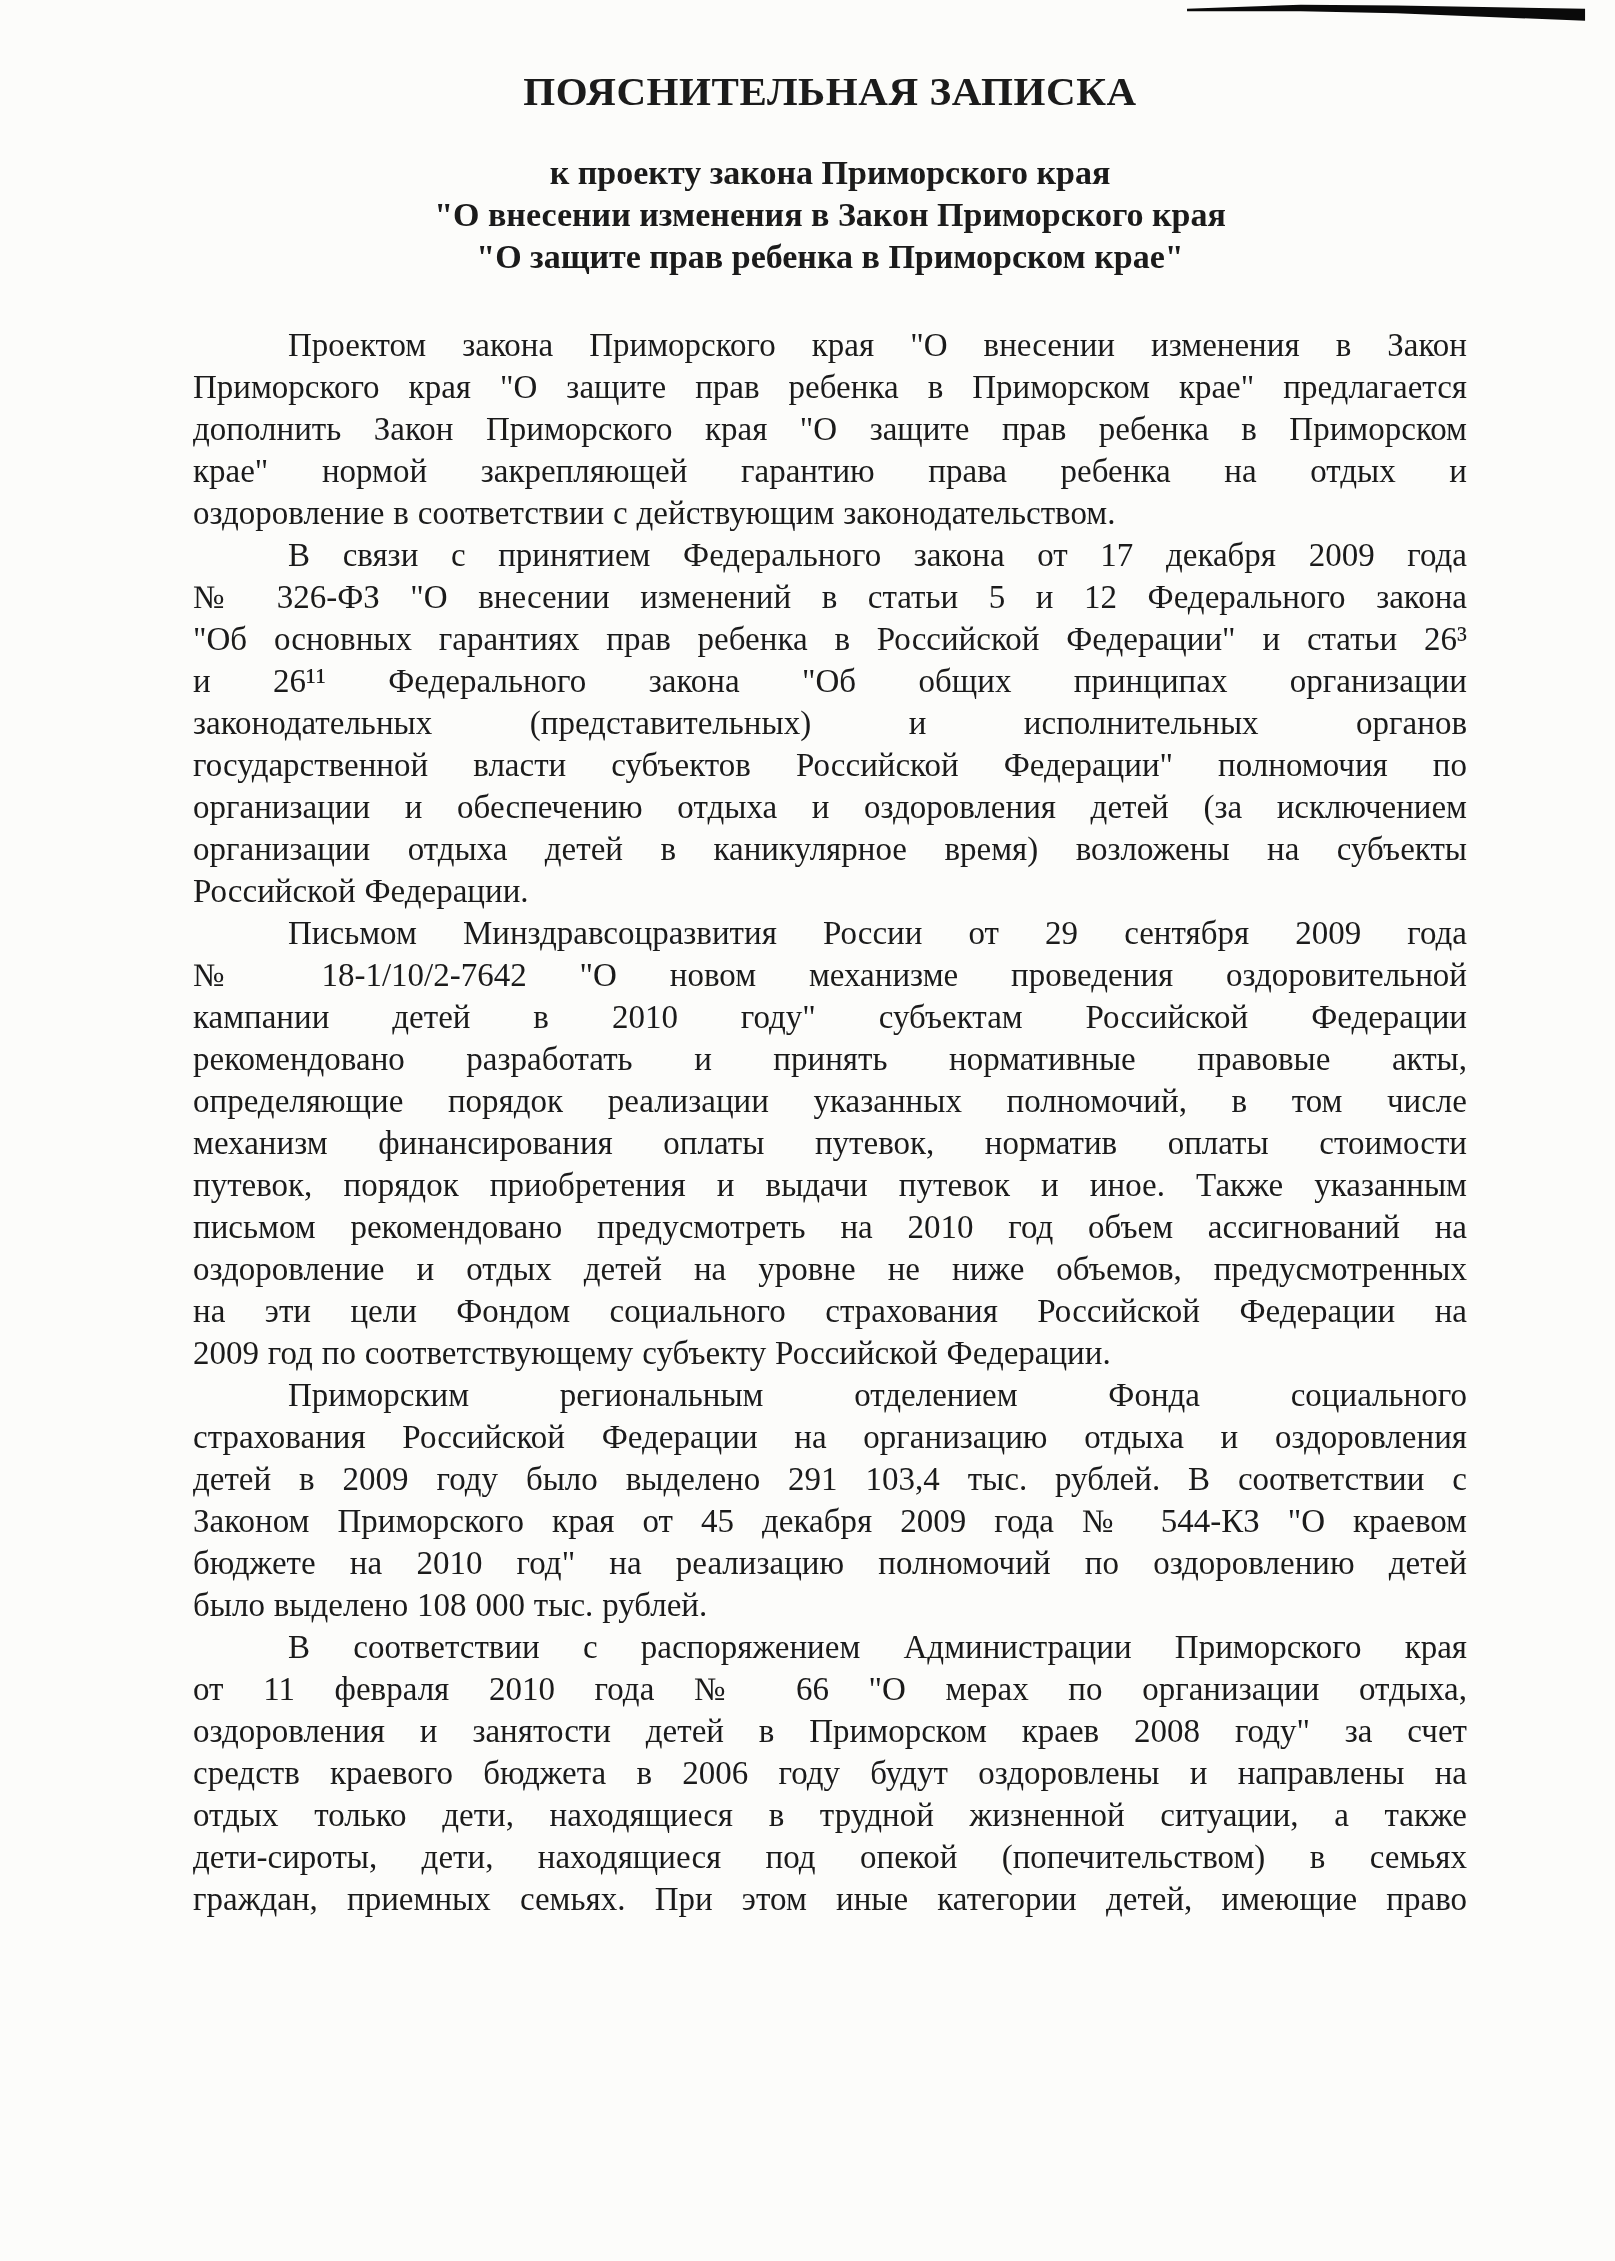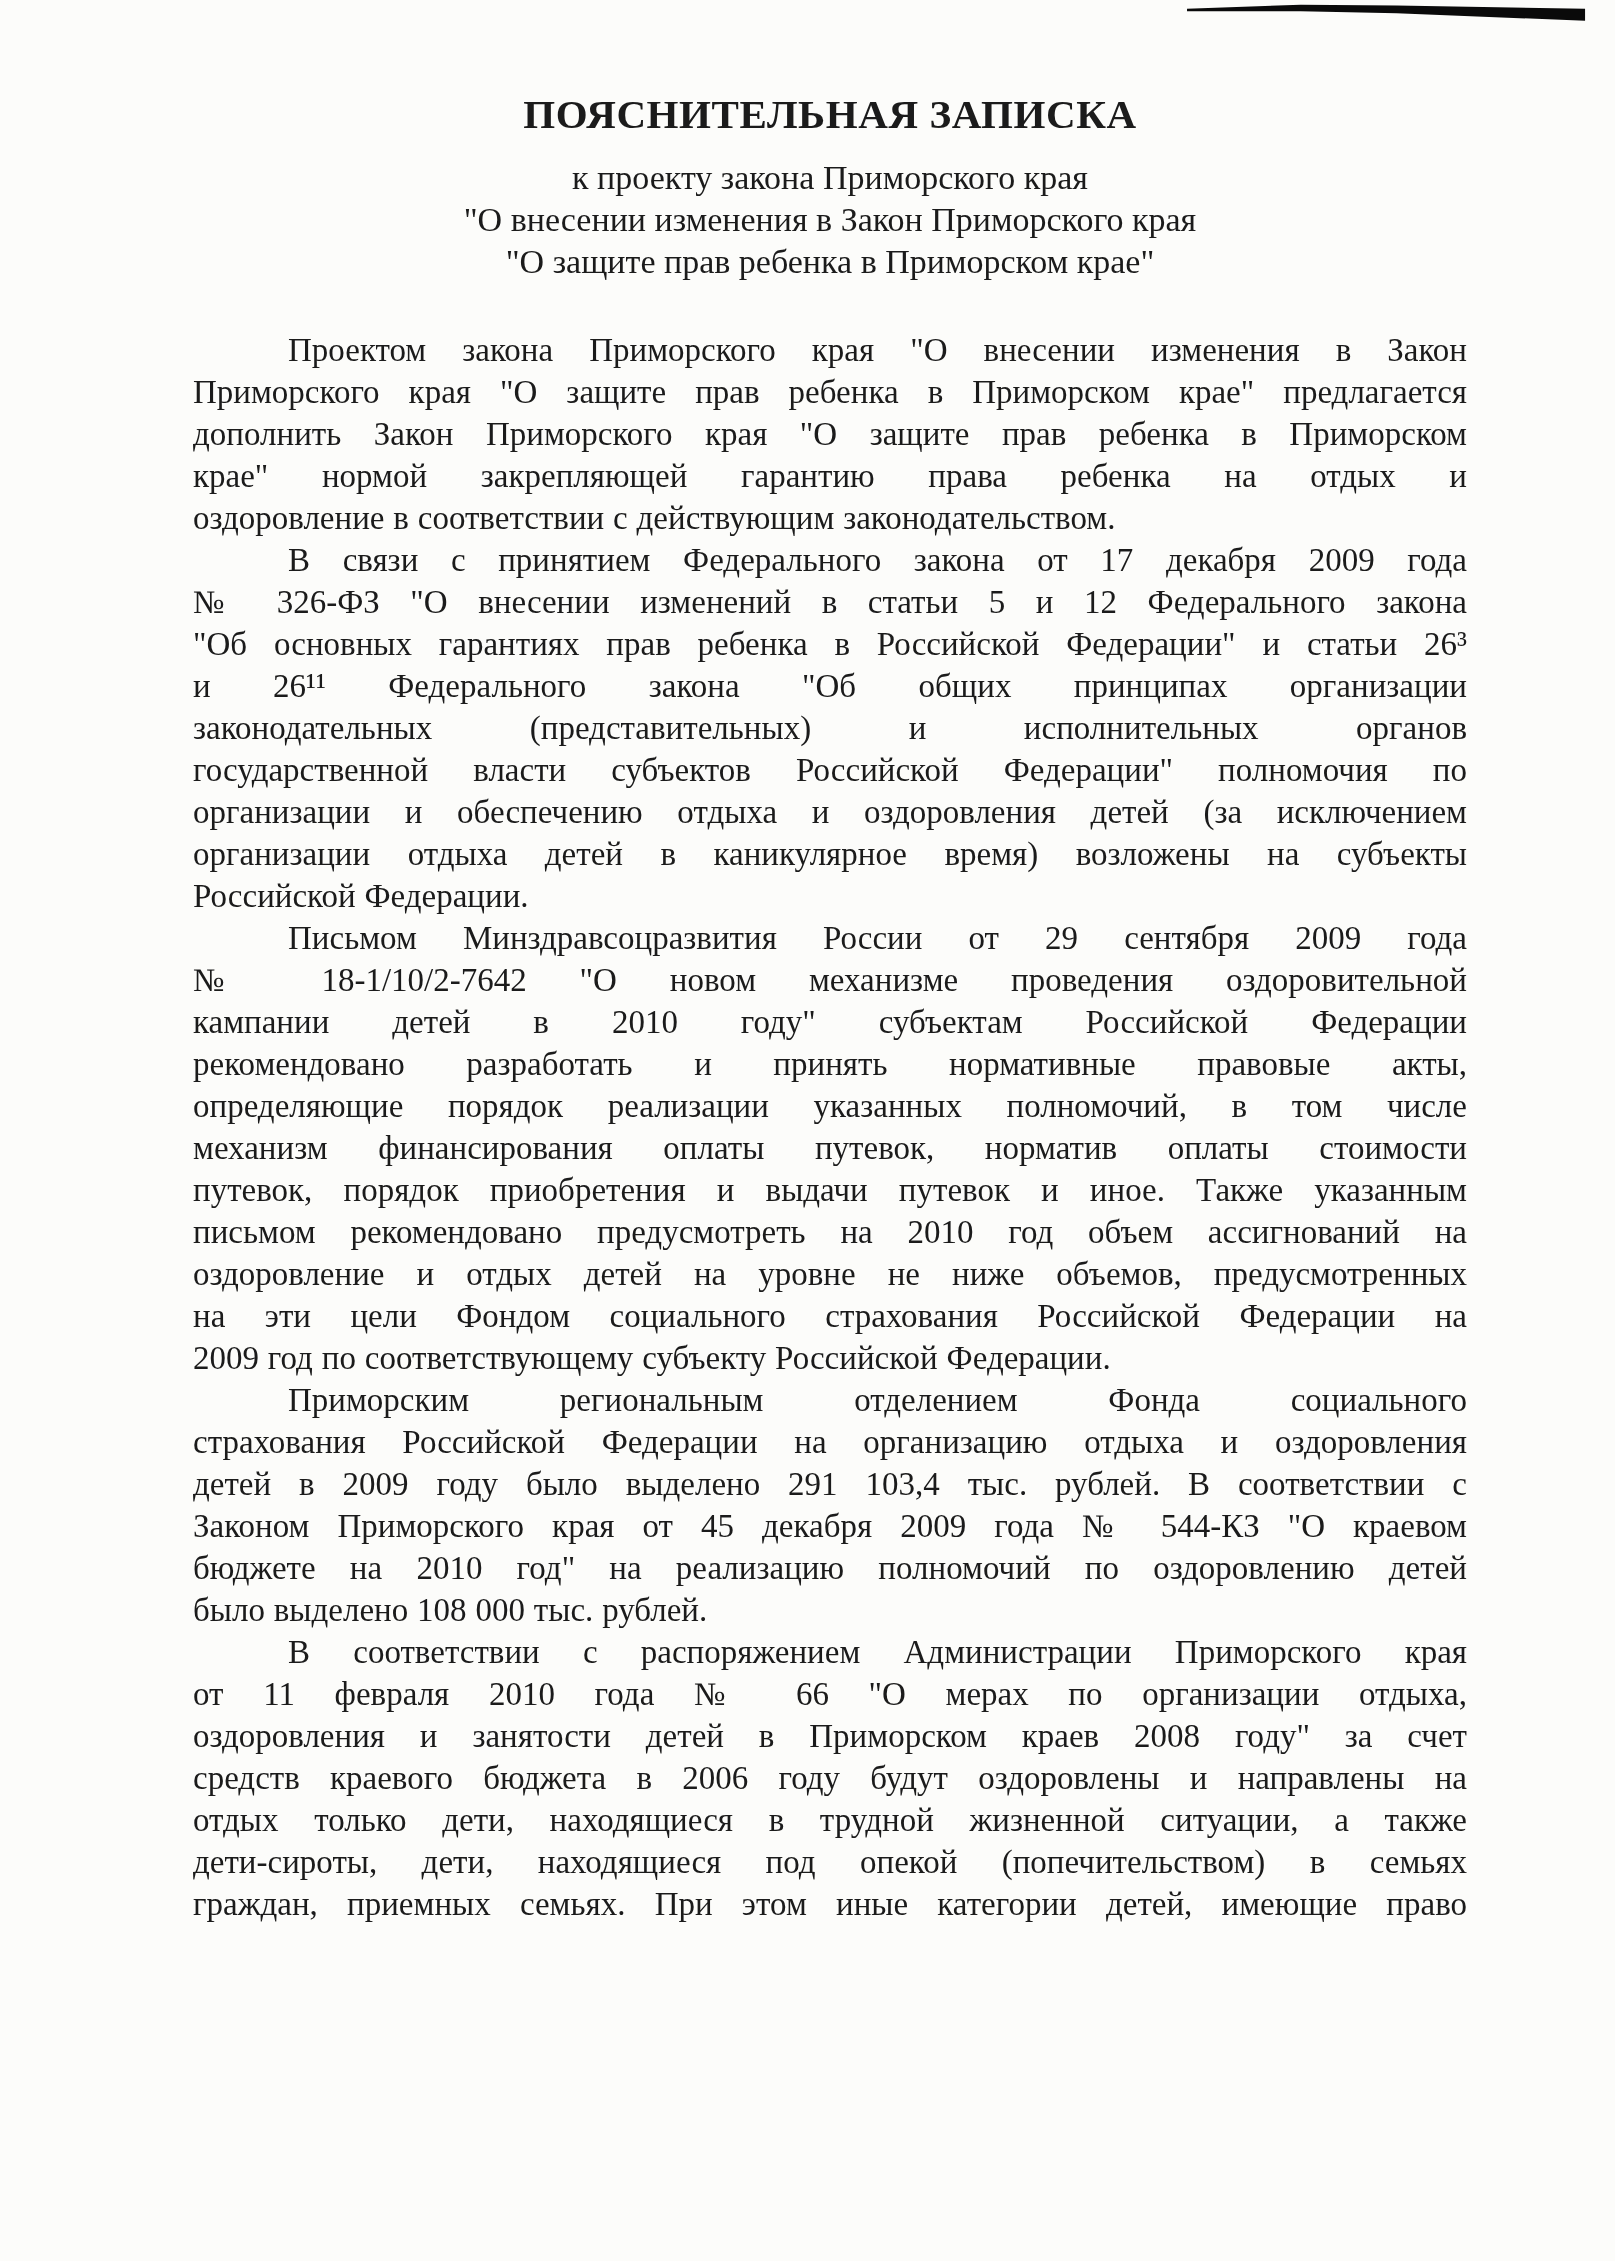--- a/index.html
+++ b/index.html
@@ -25,29 +25,30 @@
     height: 23px;
   }
   .content {
     position: absolute;
     left: 193px;
     top: 0;
     width: 1274px;
   }
   .title {
     margin: 0;
-    padding-top: 91px;
+    padding-top: 68px;
     text-align: center;
     font-size: 41px;
     line-height: 46px;
     font-weight: bold;
     letter-spacing: 0.6px;
   }
   .subtitle {
-    margin-top: 20px;
+    margin-top: 38px;
+    font-weight: bold;
   }
   .subline {
     font-size: 34px;
     line-height: 42px;
     text-align: center;
   }
   .body-text {
     margin-top: 46px;
   }
   .para {

